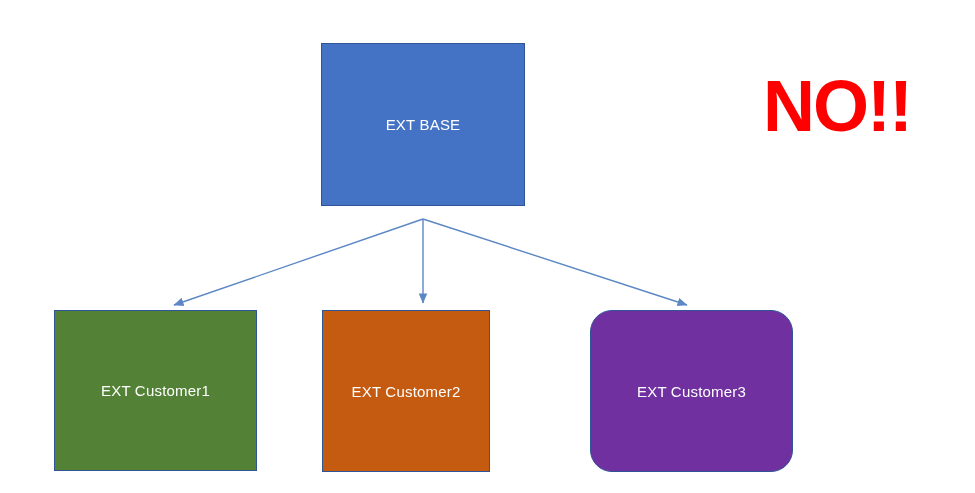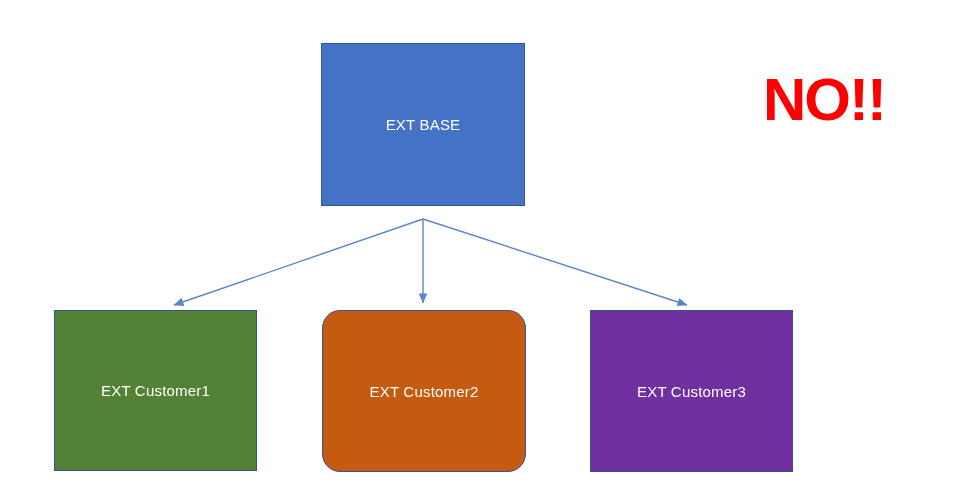--- a/index.html
+++ b/index.html
@@ -32,27 +32,27 @@
     box-sizing: border-box;
   }
   .node .node-label {
     color: #ffffff;
     font-size: 15px;
     letter-spacing: 0.2px;
     text-align: center;
   }
   .node-base      { left: 321px; top: 43px;  width: 204px; height: 163px; }
   .node-customer1 { left: 54px;  top: 310px; width: 203px; height: 161px; }
-  .node-customer2 { left: 322px; top: 310px; width: 204px; height: 162px; border-radius: 18px; }
-  .node-customer3 { left: 590px; top: 310px; width: 203px; height: 162px; }
+  .node-customer2 { left: 322px; top: 310px; width: 168px; height: 162px; }
+  .node-customer3 { left: 590px; top: 310px; width: 203px; height: 162px; border-radius: 22px; }
   .annotation {
     position: absolute;
     left: 763px;
     top: 70px;
-    font-size: 60px;
+    font-size: 72px;
     font-weight: bold;
     letter-spacing: -2px;
     line-height: 1;
     white-space: nowrap;
   }
 </style>
 </head>
 <body>
 
 <div class="canvas">

